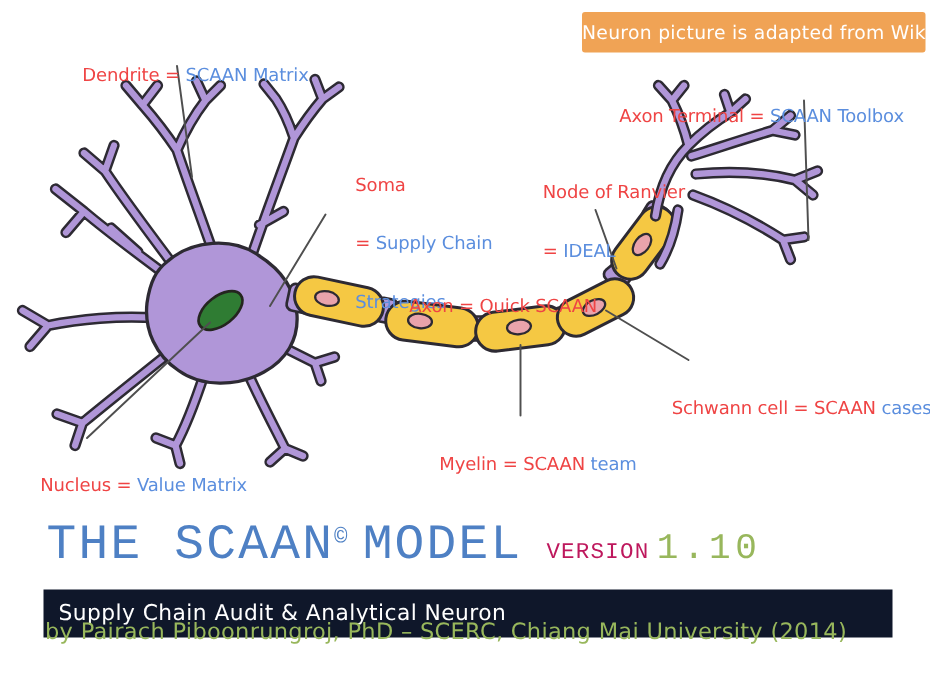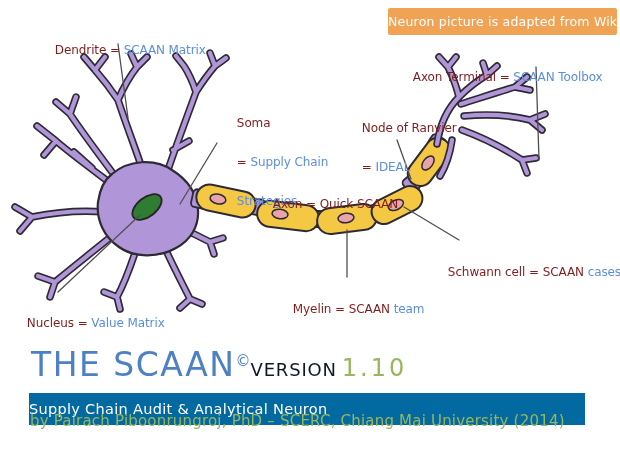--- a/index.html
+++ b/index.html
@@ -12,39 +12,39 @@
   .branch-outline{fill:none;stroke:#2d2a33;stroke-width:7.5;stroke-linecap:round;stroke-linejoin:round;}
   .branch-fill{fill:none;stroke:#b096d8;stroke-width:4.2;stroke-linecap:round;stroke-linejoin:round;}
   .soma{fill:#b096d8;stroke:#2d2a33;stroke-width:2.2;}
   .seg{fill:#f5c843;stroke:#2d2a33;stroke-width:2;}
   .nodec{fill:#b096d8;stroke:#2d2a33;stroke-width:1.8;}
   .pinknuc{fill:#e9a3ab;stroke:#2d2a33;stroke-width:1.5;}
   .greennuc{fill:#2f7c33;stroke:#24251f;stroke-width:1.8;}
   .leader{stroke:#4f4f4f;stroke-width:1.3;fill:none;stroke-linecap:round;}
   
   .lbl{position:absolute;font-size:12px;letter-spacing:-0.1px;line-height:19.5px;white-space:pre;}
-  .dk{color:#7f1d1d;white-space:pre;}
+  .dk{color:#ef4444;white-space:pre;}
   .bl{color:#5b8ede;white-space:pre;text-align:center;}
   
   #badge{
     position:absolute;left:388px;top:8px;width:229px;height:27px;background:#f0a355;
     border-radius:2px;color:#ffffff;font-size:12.5px;text-align:center;line-height:27px;
     letter-spacing:0.2px;white-space:nowrap;
   }
   
   #tagline{position:absolute;left:32px;top:327px;font-size:13px;color:#9b9b9b;letter-spacing:0.6px;white-space:nowrap;}
-  #title-row{position:absolute;left:31px;top:345px;display:flex;align-items:baseline;white-space:nowrap;}
+  #title-row{position:absolute;left:31px;top:345px;display:flex;align-items:baseline;white-space:nowrap;font-family:Liberation Mono, monospace;}
   .title-main{font-size:33px;color:#4e80c4;letter-spacing:1.5px;}
   .title-copy{font-size:15px;color:#4e80c4;vertical-align:super;position:relative;top:-10px;letter-spacing:0;}
   .title-model{font-size:33px;color:#4e80c4;letter-spacing:1.5px;margin-left:10px;}
-  .title-version{font-size:18px;color:#0f172a;letter-spacing:0.8px;}
+  .title-version{font-size:15px;color:#be185d;letter-spacing:0.8px;margin-left:16px;}
   .title-vnum{font-size:24px;color:#98b75c;letter-spacing:3px;margin-left:5px;}
   #banner{
-    position:absolute;left:29px;top:393px;width:556px;height:32px;background:#0369a1;
-    color:#ffffff;font-size:14.5px;line-height:32px;letter-spacing:0.3px;white-space:nowrap;
+    position:absolute;left:29px;top:393px;width:556px;height:32px;background:#0f172a;
+    color:#ffffff;font-size:14.5px;line-height:32px;padding-left:10px;letter-spacing:0.3px;white-space:nowrap;
   }
   #byline{position:absolute;left:30px;top:412px;font-size:15px;color:#98b75c;letter-spacing:0.2px;white-space:nowrap;}
 </style>
 </head>
 <body>
 
 <div id="stage">
 
   <svg id="neuron-svg" width="620" height="461" viewBox="0 0 620 461">
     <defs>
@@ -195,20 +195,21 @@
   </div>
 
   <div class="lbl" style="left:12px;top:294px">
     <span class="dk">Nucleus = </span><span class="bl">Value Matrix</span>
   </div>
 
 
   <div id="title-row">
     <span class="title-main">THE SCAAN</span>
       <span class="title-copy">©</span>
+      <span class="title-model">MODEL</span>
       <span class="title-version">VERSION</span>
       <span class="title-vnum">1.10</span>
   </div>
 
   <div id="banner">Supply Chain Audit &amp; Analytical Neuron</div>
 
   <div id="byline">by Pairach Piboonrungroj, PhD – SCERC, Chiang Mai University (2014)</div>
 
 </div>
 

